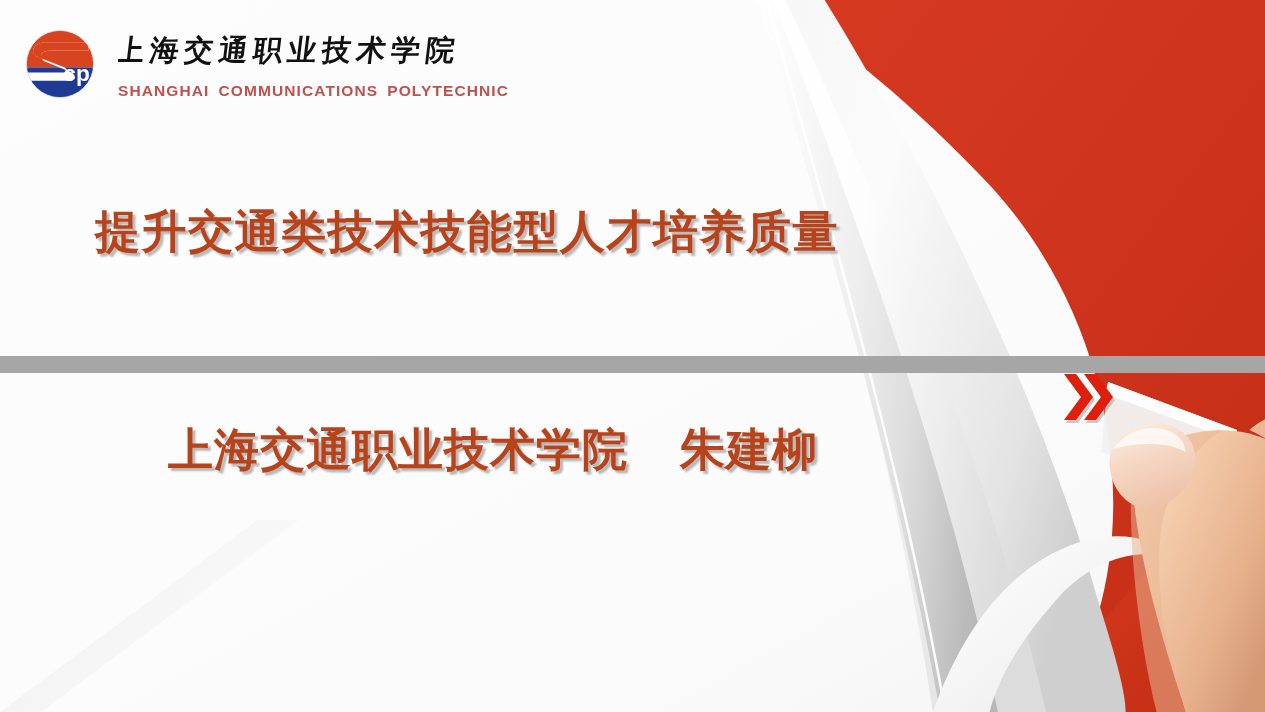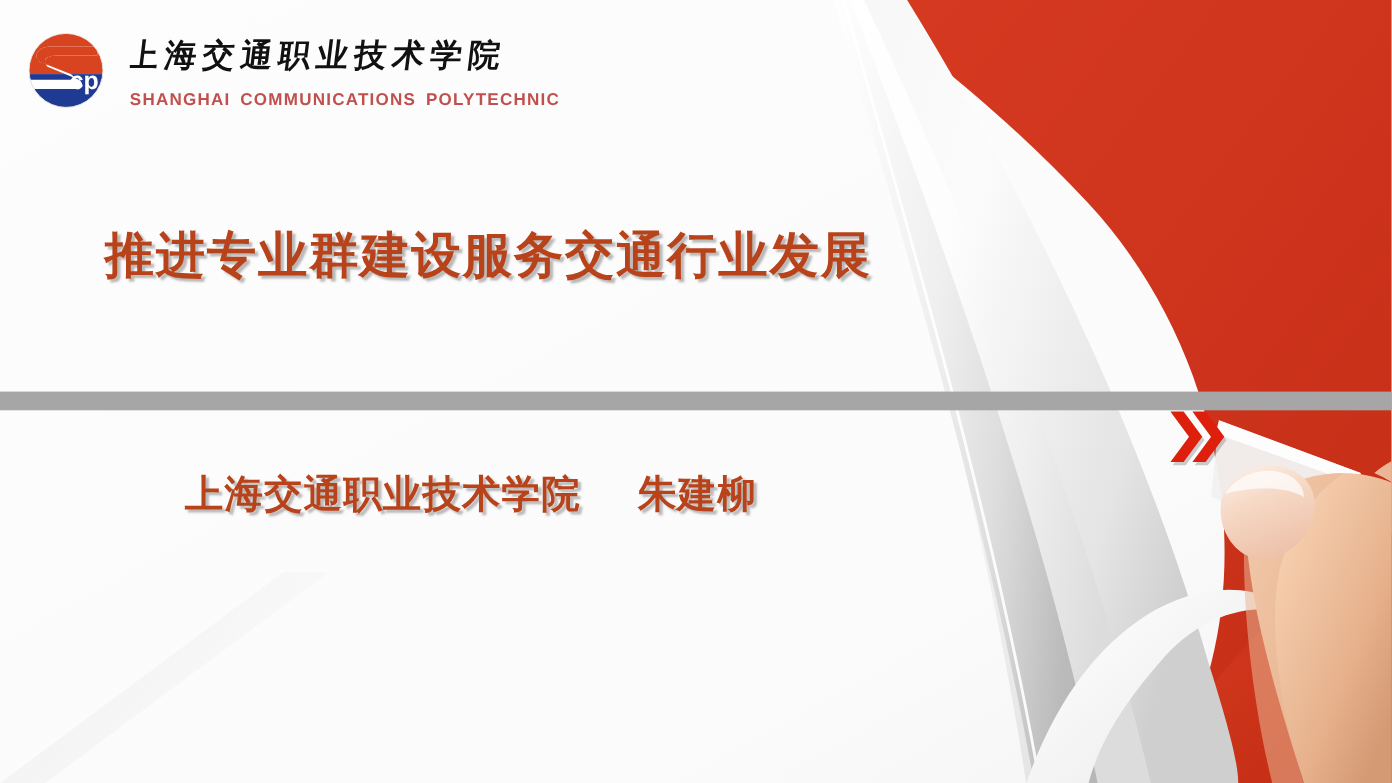--- a/index.html
+++ b/index.html
@@ -97,21 +97,21 @@
 
   
   .presenter-block {
     position: absolute;
     left: 168px;
     top: 418px;
     z-index: 7;
   }
   .presenter-line {
     font-family: "DejaVu Sans", "Liberation Sans", sans-serif;
-    font-size: 35px;
+    font-size: 45px;
     font-weight: bold;
     color: #b8431a;
     letter-spacing: 1px;
     line-height: 64px;
     white-space: nowrap;
     text-shadow: 3px 3px 2px rgba(128,128,128,0.55);
   }
   .presenter-gap { display: inline-block; width: 52px; }
 
   
@@ -287,21 +287,21 @@
       <svg class="logo-cn" width="352" height="40" viewBox="0 0 352 40">
         <text x="0" y="31" font-family="DejaVu Serif, Liberation Serif, serif" font-size="29" font-weight="bold" fill="#111111" letter-spacing="5.5" transform="skewX(-7)">上海交通职业技术学院</text>
       </svg>
       <div class="logo-en">
         <span>SHANGHAI</span><span class="gap"></span><span>COMMUNICATIONS</span><span class="gap"></span><span>POLYTECHNIC</span>
       </div>
     </div>
   </div>
 
   <div class="title-block">
-    <div class="title-line">推进专业群建设服务交通行业发展</div>
+    <div class="title-line">提升交通类技术技能型人才培养质量</div>
   </div>
 
   <div class="presenter-block">
     <div class="presenter-line">
       <span>上海交通职业技术学院</span><span class="presenter-gap"></span><span>朱建柳</span>
     </div>
   </div>
 
   <svg class="chevron-marker" viewBox="0 0 62 62">
     <g transform="translate(2,3)" opacity="0.45">

